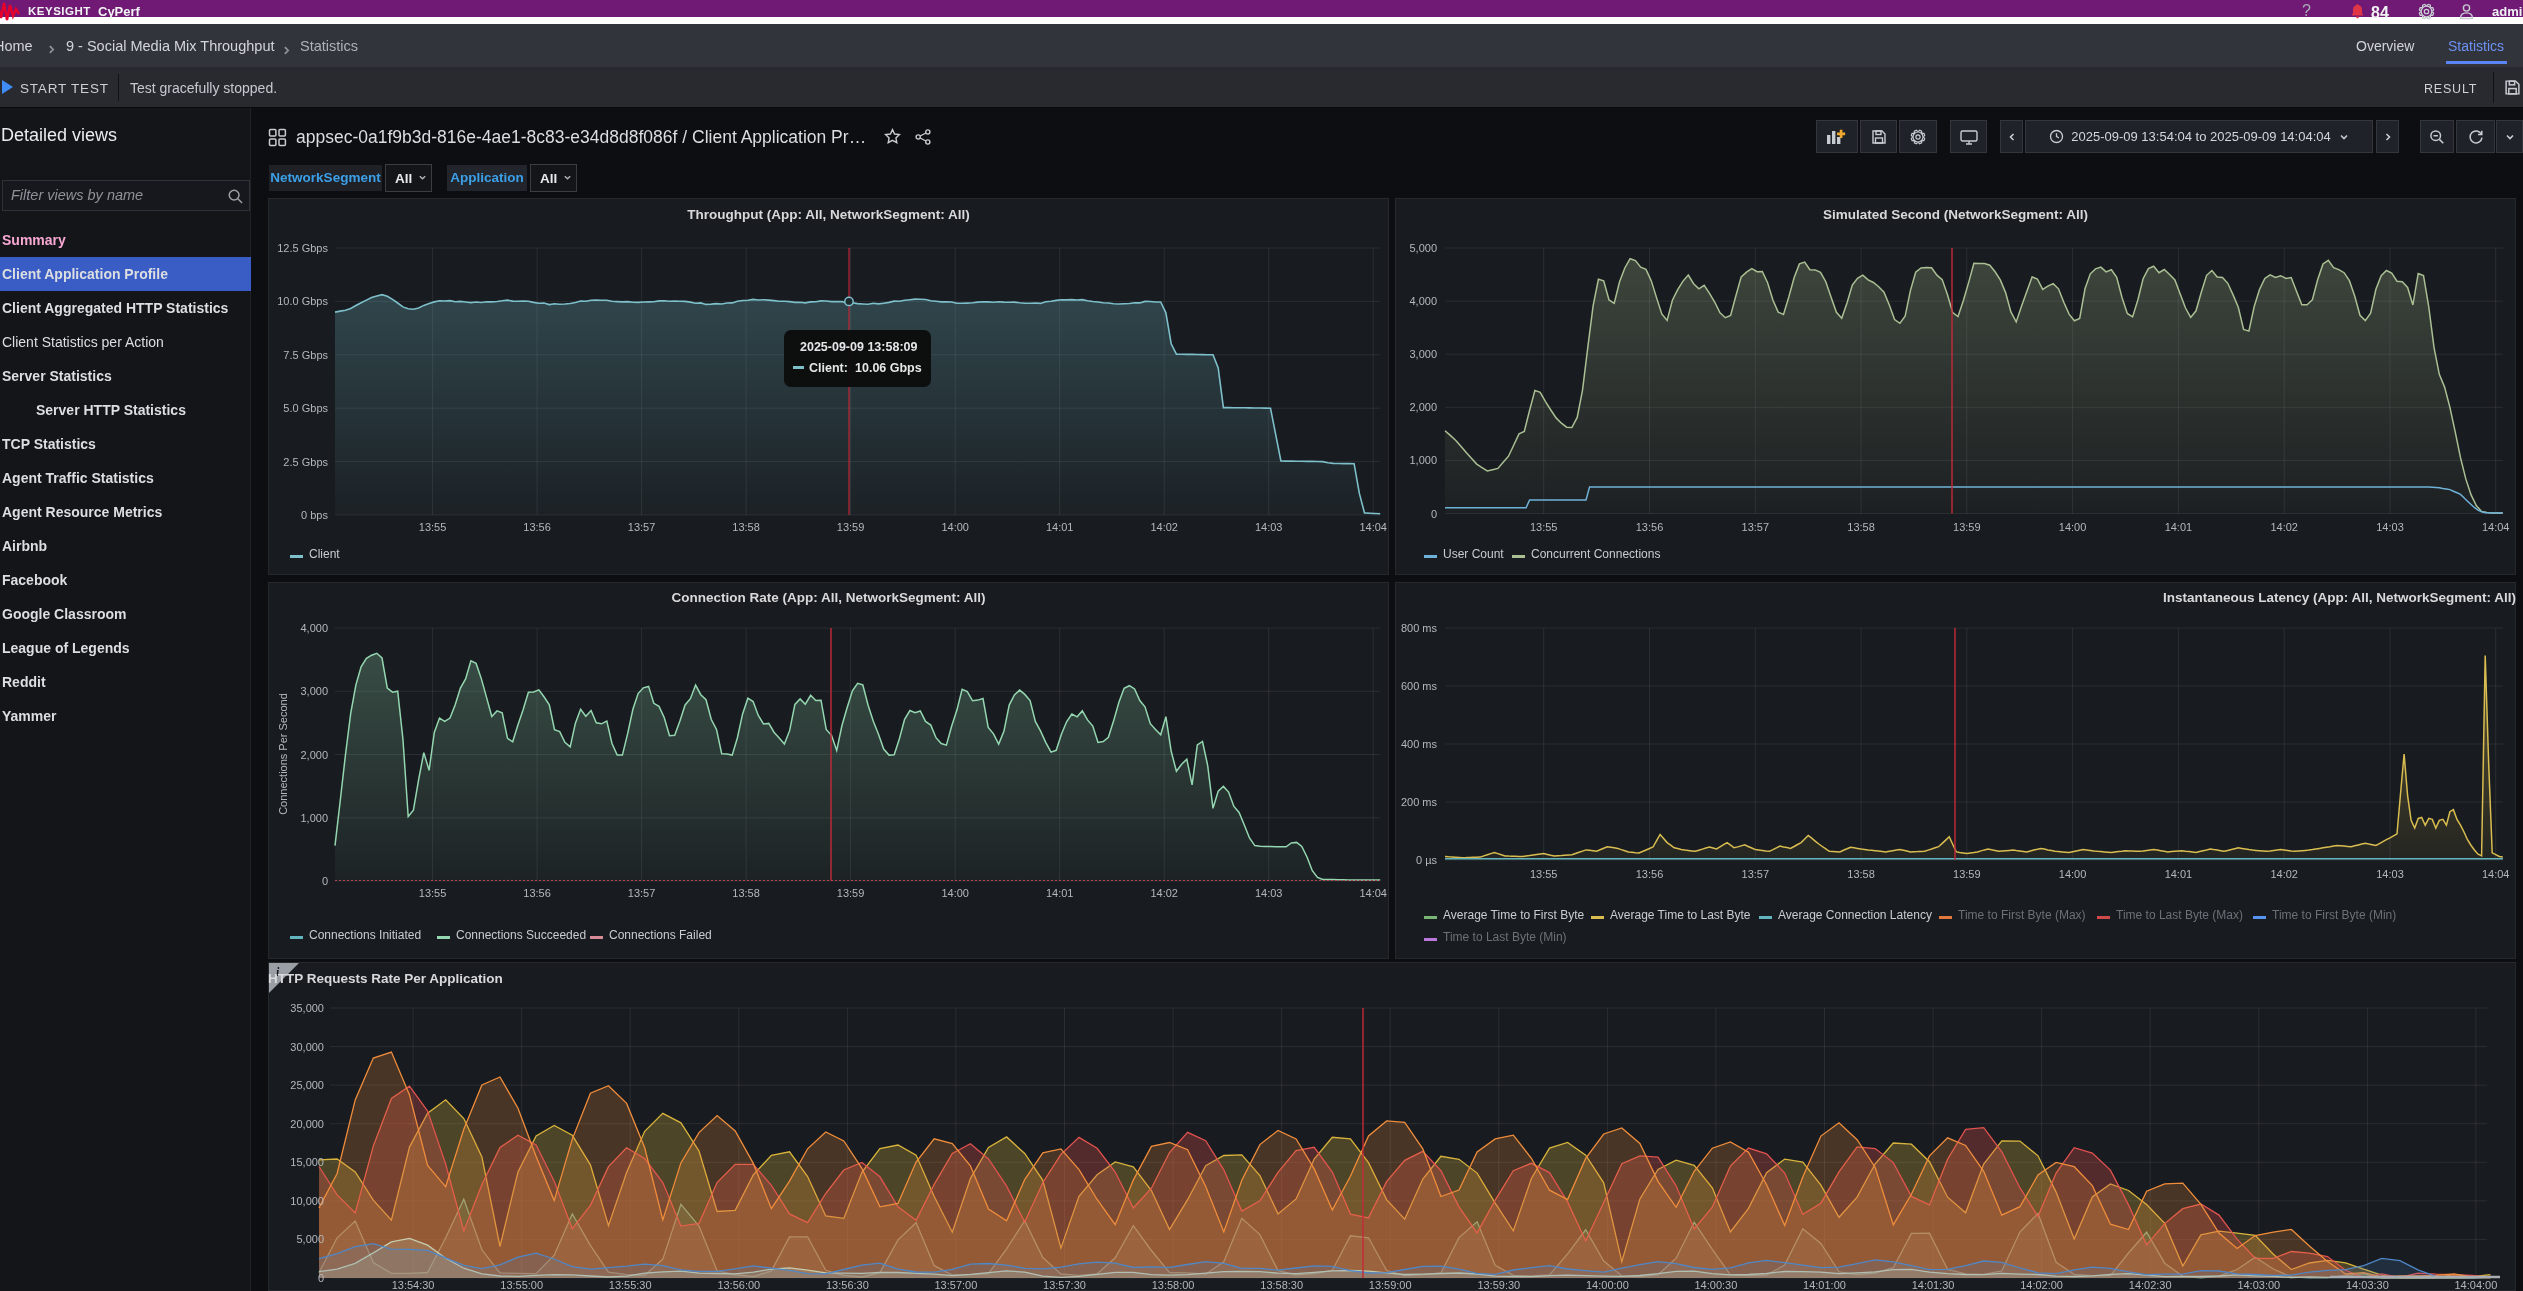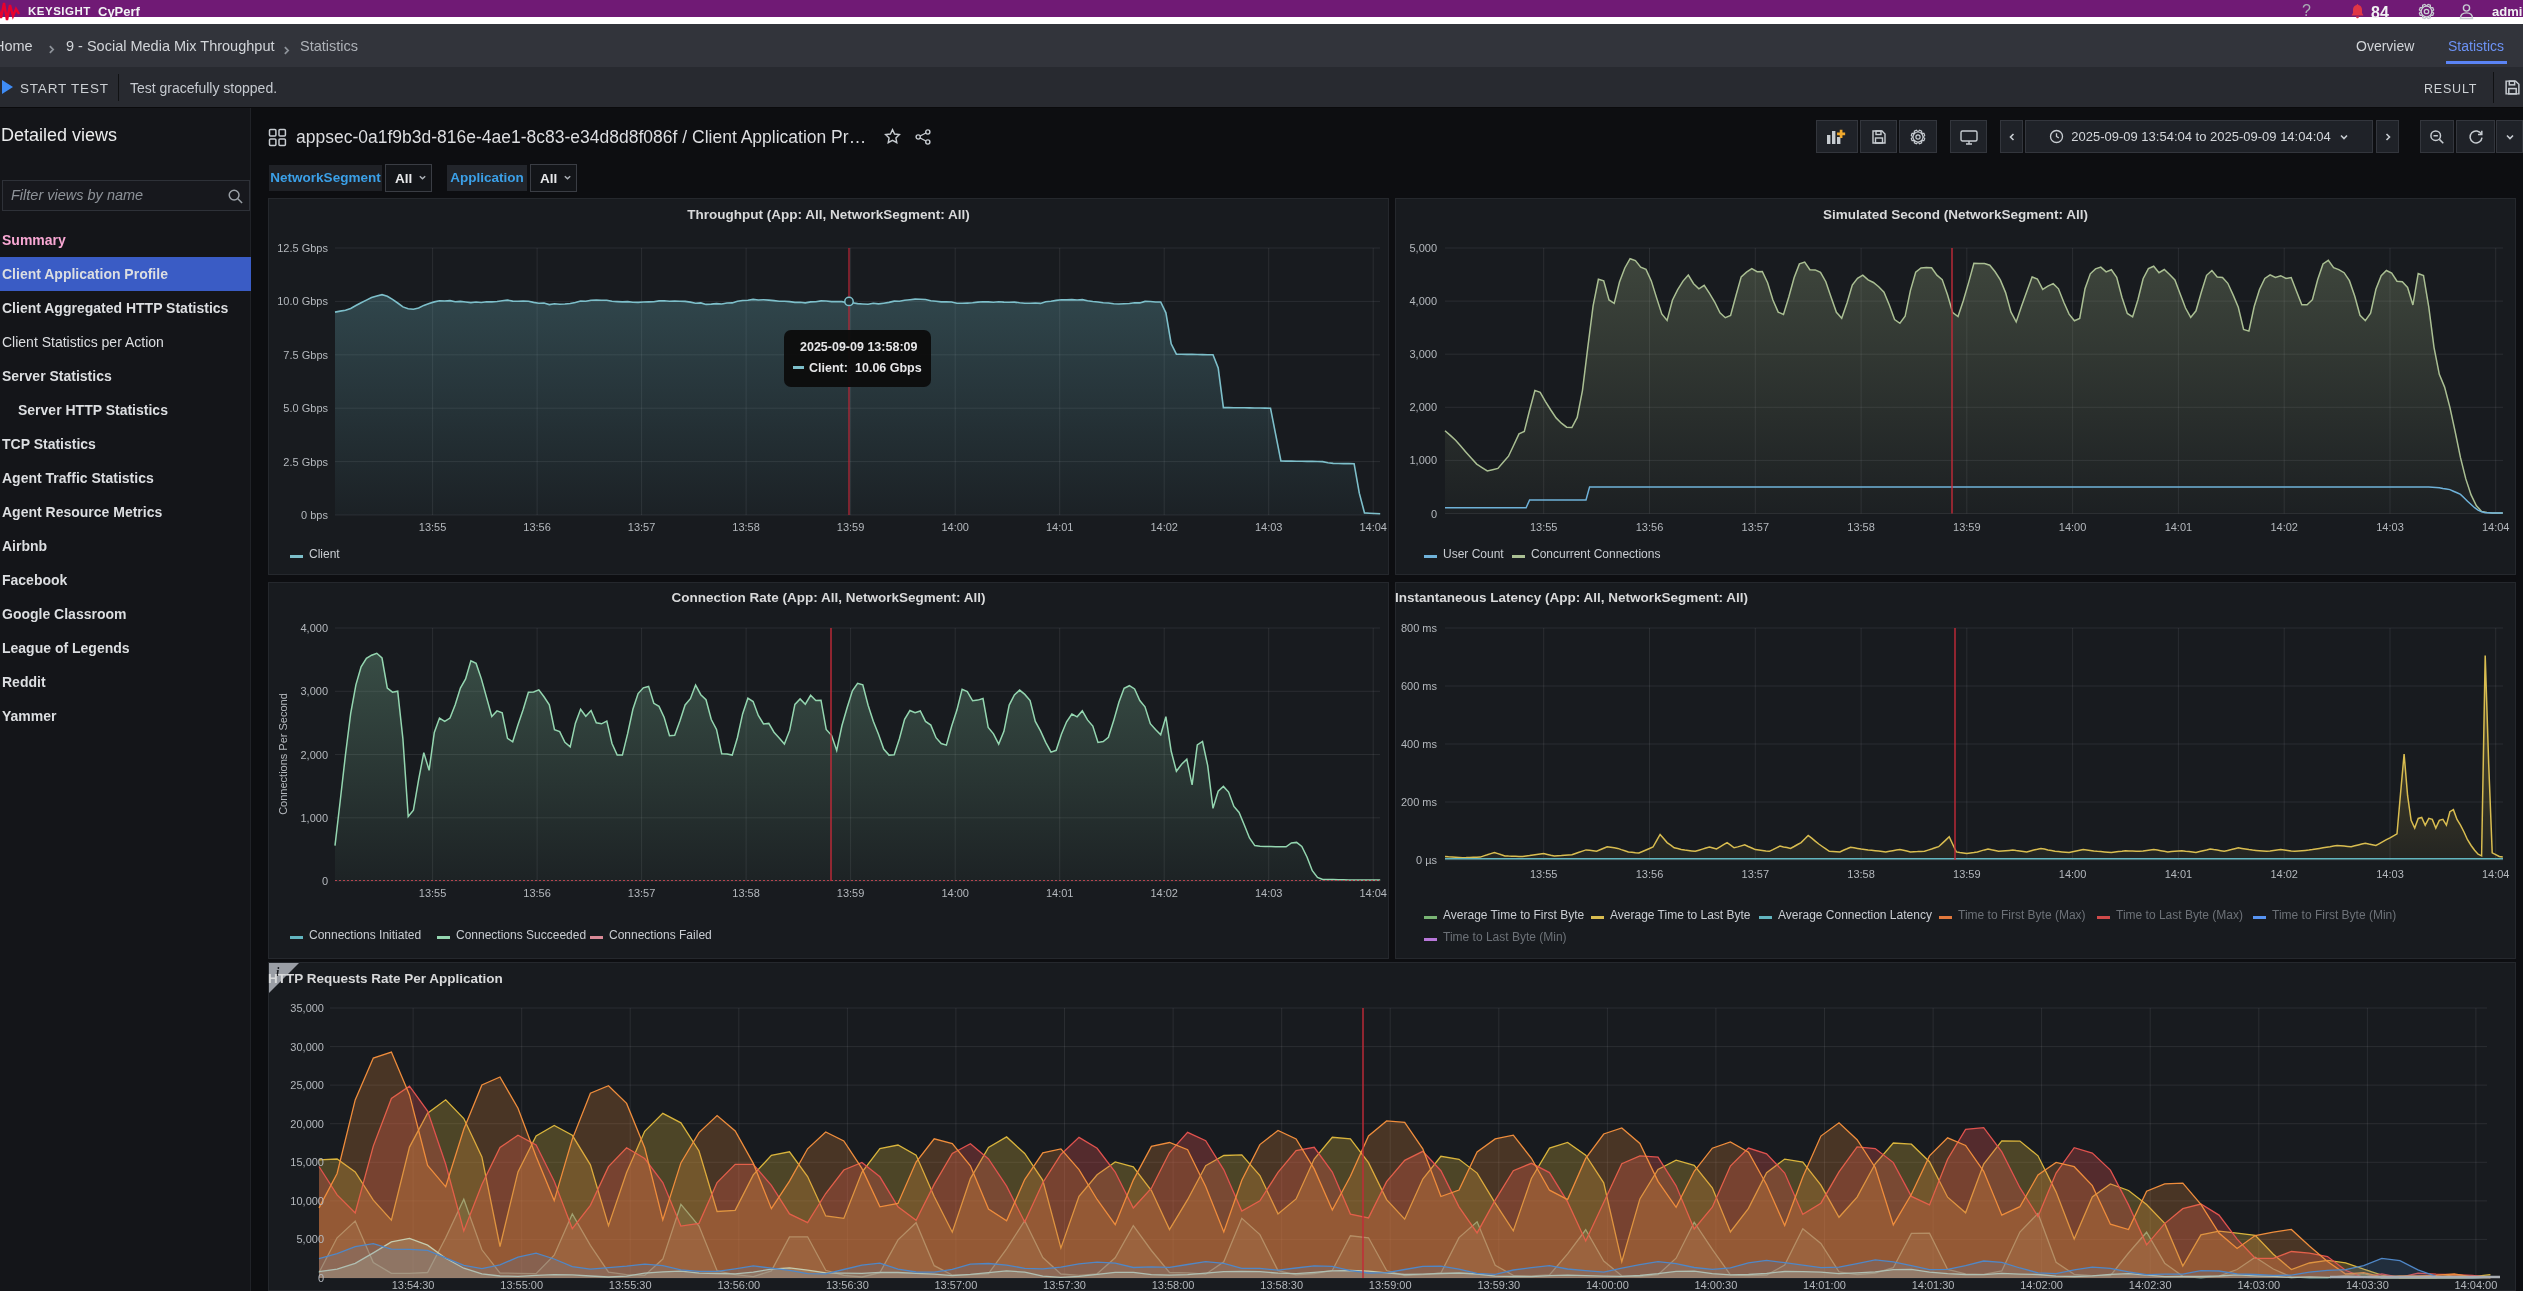--- a/index.html
+++ b/index.html
@@ -67,21 +67,21 @@
     <div class="abs" style="left:224px;top:7px"><svg width="17" height="17" viewBox="0 0 16 16" fill="none" stroke="#9aa0a6" stroke-width="1.4">
           <circle cx="6.7" cy="6.7" r="4.6"></circle>
           <path d="M10.2 10.2 L14.2 14.2"></path>
         </svg></div>
   </div>
   <div style="position:absolute;left:0;top:115px;width:251px;height:34px;color:#f9a8d4;font-size:14px;font-weight:700;line-height:34px;padding-left:2px;box-sizing:border-box;white-space:nowrap;overflow:hidden">Summary</div>
     <div style="position:absolute;left:0;top:148.5px;width:251px;height:34px;background:#3a5cc5;color:#dcdee1;font-size:14px;font-weight:700;line-height:34px;padding-left:2px;box-sizing:border-box;white-space:nowrap;overflow:hidden">Client Application Profile</div>
     <div style="position:absolute;left:0;top:183px;width:251px;height:34px;color:#dcdee1;font-size:14px;font-weight:700;line-height:34px;padding-left:2px;box-sizing:border-box;white-space:nowrap;overflow:hidden">Client Aggregated HTTP Statistics</div>
     <div style="position:absolute;left:0;top:216.6px;width:251px;height:34px;color:#dcdee1;font-size:14px;font-weight:400;line-height:34px;padding-left:2px;box-sizing:border-box;white-space:nowrap;overflow:hidden">Client Statistics per Action</div>
     <div style="position:absolute;left:0;top:251px;width:251px;height:34px;color:#dcdee1;font-size:14px;font-weight:700;line-height:34px;padding-left:2px;box-sizing:border-box;white-space:nowrap;overflow:hidden">Server Statistics</div>
-    <div style="position:absolute;left:0;top:284.6px;width:251px;height:34px;color:#dcdee1;font-size:14px;font-weight:700;line-height:34px;padding-left:18px;box-sizing:border-box;white-space:nowrap;overflow:hidden">Server HTTP Statistics</div>
+    <div style="position:absolute;left:18px;top:284.6px;width:251px;height:34px;color:#dcdee1;font-size:14px;font-weight:700;line-height:34px;padding-left:18px;box-sizing:border-box;white-space:nowrap;overflow:hidden">Server HTTP Statistics</div>
     <div style="position:absolute;left:0;top:319px;width:251px;height:34px;color:#dcdee1;font-size:14px;font-weight:700;line-height:34px;padding-left:2px;box-sizing:border-box;white-space:nowrap;overflow:hidden">TCP Statistics</div>
     <div style="position:absolute;left:0;top:352.6px;width:251px;height:34px;color:#dcdee1;font-size:14px;font-weight:700;line-height:34px;padding-left:2px;box-sizing:border-box;white-space:nowrap;overflow:hidden">Agent Traffic Statistics</div>
     <div style="position:absolute;left:0;top:386.8px;width:251px;height:34px;color:#dcdee1;font-size:14px;font-weight:700;line-height:34px;padding-left:2px;box-sizing:border-box;white-space:nowrap;overflow:hidden">Agent Resource Metrics</div>
     <div style="position:absolute;left:0;top:421px;width:251px;height:34px;color:#dcdee1;font-size:14px;font-weight:700;line-height:34px;padding-left:2px;box-sizing:border-box;white-space:nowrap;overflow:hidden">Airbnb</div>
     <div style="position:absolute;left:0;top:455px;width:251px;height:34px;color:#dcdee1;font-size:14px;font-weight:700;line-height:34px;padding-left:2px;box-sizing:border-box;white-space:nowrap;overflow:hidden">Facebook</div>
     <div style="position:absolute;left:0;top:488.5px;width:251px;height:34px;color:#dcdee1;font-size:14px;font-weight:700;line-height:34px;padding-left:2px;box-sizing:border-box;white-space:nowrap;overflow:hidden">Google Classroom</div>
     <div style="position:absolute;left:0;top:522.7px;width:251px;height:34px;color:#dcdee1;font-size:14px;font-weight:700;line-height:34px;padding-left:2px;box-sizing:border-box;white-space:nowrap;overflow:hidden">League of Legends</div>
     <div style="position:absolute;left:0;top:556.5px;width:251px;height:34px;color:#dcdee1;font-size:14px;font-weight:700;line-height:34px;padding-left:2px;box-sizing:border-box;white-space:nowrap;overflow:hidden">Reddit</div>
     <div style="position:absolute;left:0;top:590.7px;width:251px;height:34px;color:#dcdee1;font-size:14px;font-weight:700;line-height:34px;padding-left:2px;box-sizing:border-box;white-space:nowrap;overflow:hidden">Yammer</div>
 </div>
@@ -190,21 +190,21 @@
 <div class="abs" style="left:1395px;top:582px;width:1121px;height:377px;background:#181b1f;border:1px solid #25282d"></div>
 <div class="abs" style="left:268px;top:962px;width:2248px;height:329px;background:#181b1f;border:1px solid #25282d"></div>
 <div class="abs" style="left:269px;top:963px"><svg width="30" height="30" viewBox="0 0 30 30">
       <path d="M0 0 L30 0 L0 30 Z" fill="#9a9ea5"></path>
       <text x="7" y="13" font-size="12" font-weight="700" font-style="italic" fill="#16181c" font-family="Liberation Serif,serif">i</text>
     </svg></div>
 
 <div class="abs" style="left:268px;top:207px;width:1121px;text-align:center;font-size:13.5px;font-weight:700;color:#d8d9da">Throughput (App: All, NetworkSegment: All)</div>
 <div class="abs" style="left:1395px;top:207px;width:1121px;text-align:center;font-size:13.5px;font-weight:700;color:#d8d9da">Simulated Second (NetworkSegment: All)</div>
 <div class="abs" style="left:268px;top:590px;width:1121px;text-align:center;font-size:13.5px;font-weight:700;color:#d8d9da">Connection Rate (App: All, NetworkSegment: All)</div>
-<div class="abs" style="left:1395px;top:590px;width:1121px;text-align:left;font-size:13.5px;font-weight:700;color:#d8d9da">Instantaneous Latency (App: All, NetworkSegment: All)</div>
+<div class="abs" style="left:1395px;top:590px;width:1121px;text-align:right;font-size:13.5px;font-weight:700;color:#d8d9da">Instantaneous Latency (App: All, NetworkSegment: All)</div>
 <div class="abs" style="left:268px;top:971px;width:1861px;text-align:left;font-size:13.5px;font-weight:700;color:#d8d9da">HTTP Requests Rate Per Application</div>
 <div style="position:absolute;left:290px;top:555px;width:13px;height:3px;background:#7dbfca"></div>
 <div style="position:absolute;left:309px;top:547px;font-size:12px;color:#c9cdd2;white-space:nowrap">Client</div>
 <div style="position:absolute;left:1424px;top:555px;width:13px;height:3px;background:#6fb2d9"></div>
 <div style="position:absolute;left:1443px;top:547px;font-size:12px;color:#c9cdd2;white-space:nowrap">User Count</div>
 <div style="position:absolute;left:1512px;top:555px;width:13px;height:3px;background:#aabf93"></div>
 <div style="position:absolute;left:1531px;top:547px;font-size:12px;color:#c9cdd2;white-space:nowrap">Concurrent Connections</div>
 <div style="position:absolute;left:290px;top:936px;width:13px;height:3px;background:#62b5c0"></div>
 <div style="position:absolute;left:309px;top:928px;font-size:12px;color:#c9cdd2;white-space:nowrap">Connections Initiated</div>
 <div style="position:absolute;left:437px;top:936px;width:13px;height:3px;background:#94d6b0"></div>

